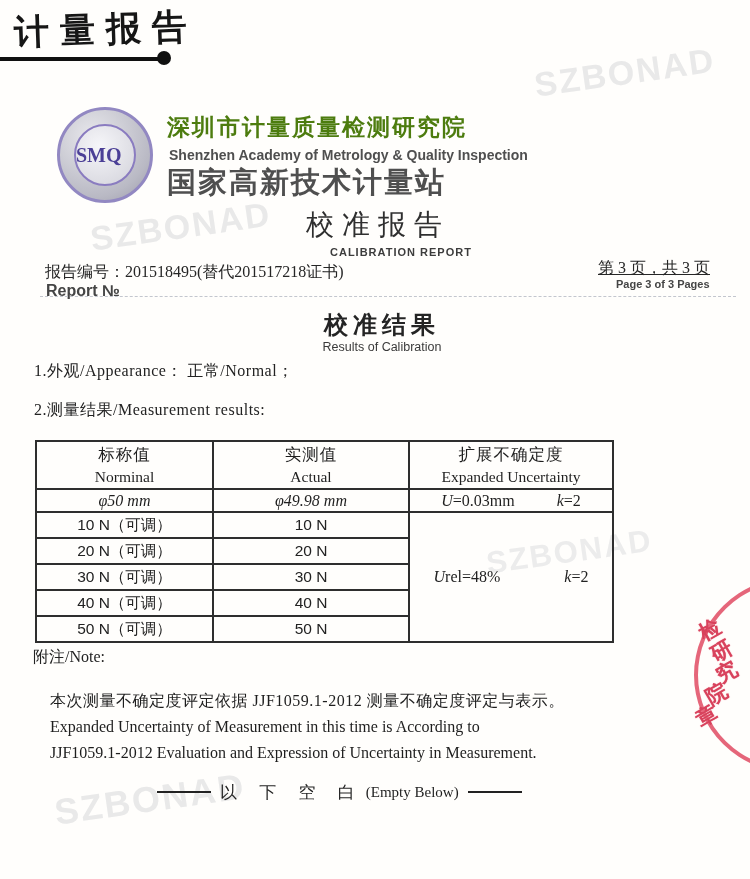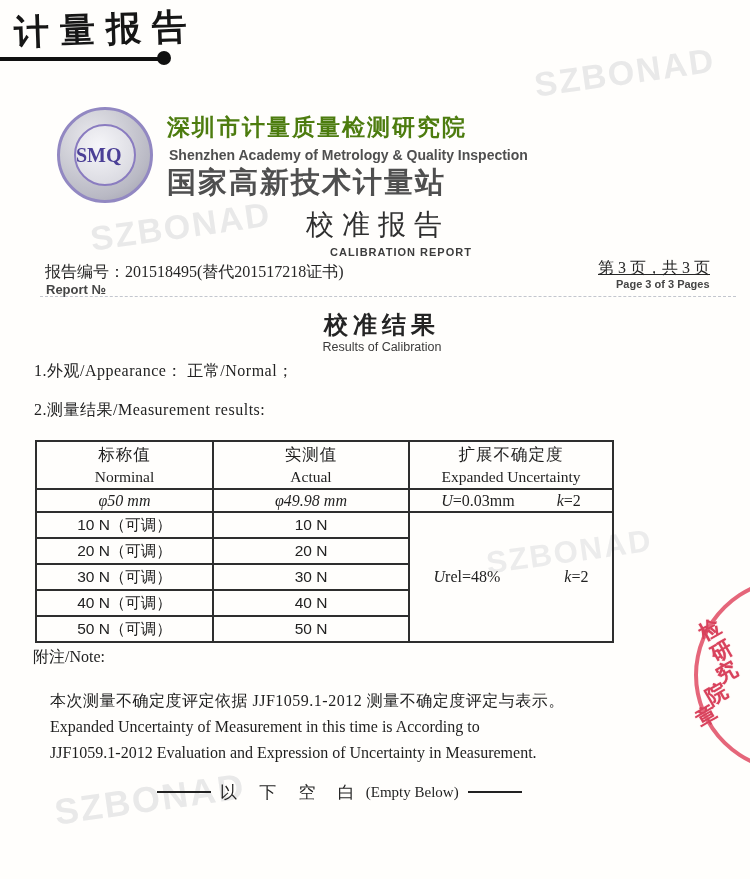--- a/index.html
+++ b/index.html
@@ -27,21 +27,21 @@
   .org-en{left:169px;top:147px;font-family:"Liberation Sans",sans-serif;font-weight:bold;font-size:14px;color:#4f4f4f;white-space:nowrap;}
   .sta-cn{left:167px;top:163px;font-family:"Liberation Sans",sans-serif;font-weight:bold;font-size:29px;color:#4f4f4f;letter-spacing:2px;white-space:nowrap;}
   .sta-en{left:169px;top:195px;font-family:"Liberation Sans",sans-serif;font-weight:bold;font-size:14px;color:#4f4f4f;white-space:nowrap;}
 
   
   .doc-title{left:306px;top:206px;font-family:"Liberation Sans",sans-serif;font-weight:500;font-size:28px;color:#2f2f2f;letter-spacing:8px;white-space:nowrap;}
   .doc-title-en{left:330px;top:246px;font-family:"Liberation Sans",sans-serif;font-weight:bold;font-size:11px;color:#3c3c3c;letter-spacing:1px;}
 
   
   .rep-line{left:45px;top:262px;font-size:16px;color:#262626;white-space:nowrap;}
-  .rep-en{left:46px;top:282px;font-family:"Liberation Sans",sans-serif;font-size:13px;font-weight:bold;color:#454545;}
+  .rep-en{left:46px;top:282px;font-family:"Liberation Sans",sans-serif;font-size:16px;font-weight:bold;color:#454545;}
   .page-cn{left:598px;top:258px;font-size:16px;color:#262626;white-space:nowrap;text-decoration:underline;}
   .page-en{left:616px;top:278px;font-family:"Liberation Sans",sans-serif;font-size:11px;font-weight:bold;color:#454545;white-space:nowrap;}
   .dash-div{left:40px;top:296px;width:696px;height:0;border-top:1px dashed #c3c6ce;}
 
   
   .res-cn{left:8px;right:-6px;top:309px;text-align:center;font-weight:bold;font-size:24px;color:#242424;letter-spacing:5px;}
   .res-en{left:8px;right:-6px;top:340px;text-align:center;font-family:"Liberation Sans",sans-serif;font-size:12.5px;color:#3a3a3a;}
   .item1{left:34px;top:361px;font-size:16px;color:#232323;letter-spacing:0.5px;white-space:nowrap;}
   .item2{left:34px;top:400px;font-size:16px;color:#232323;letter-spacing:0.5px;white-space:nowrap;}
 

